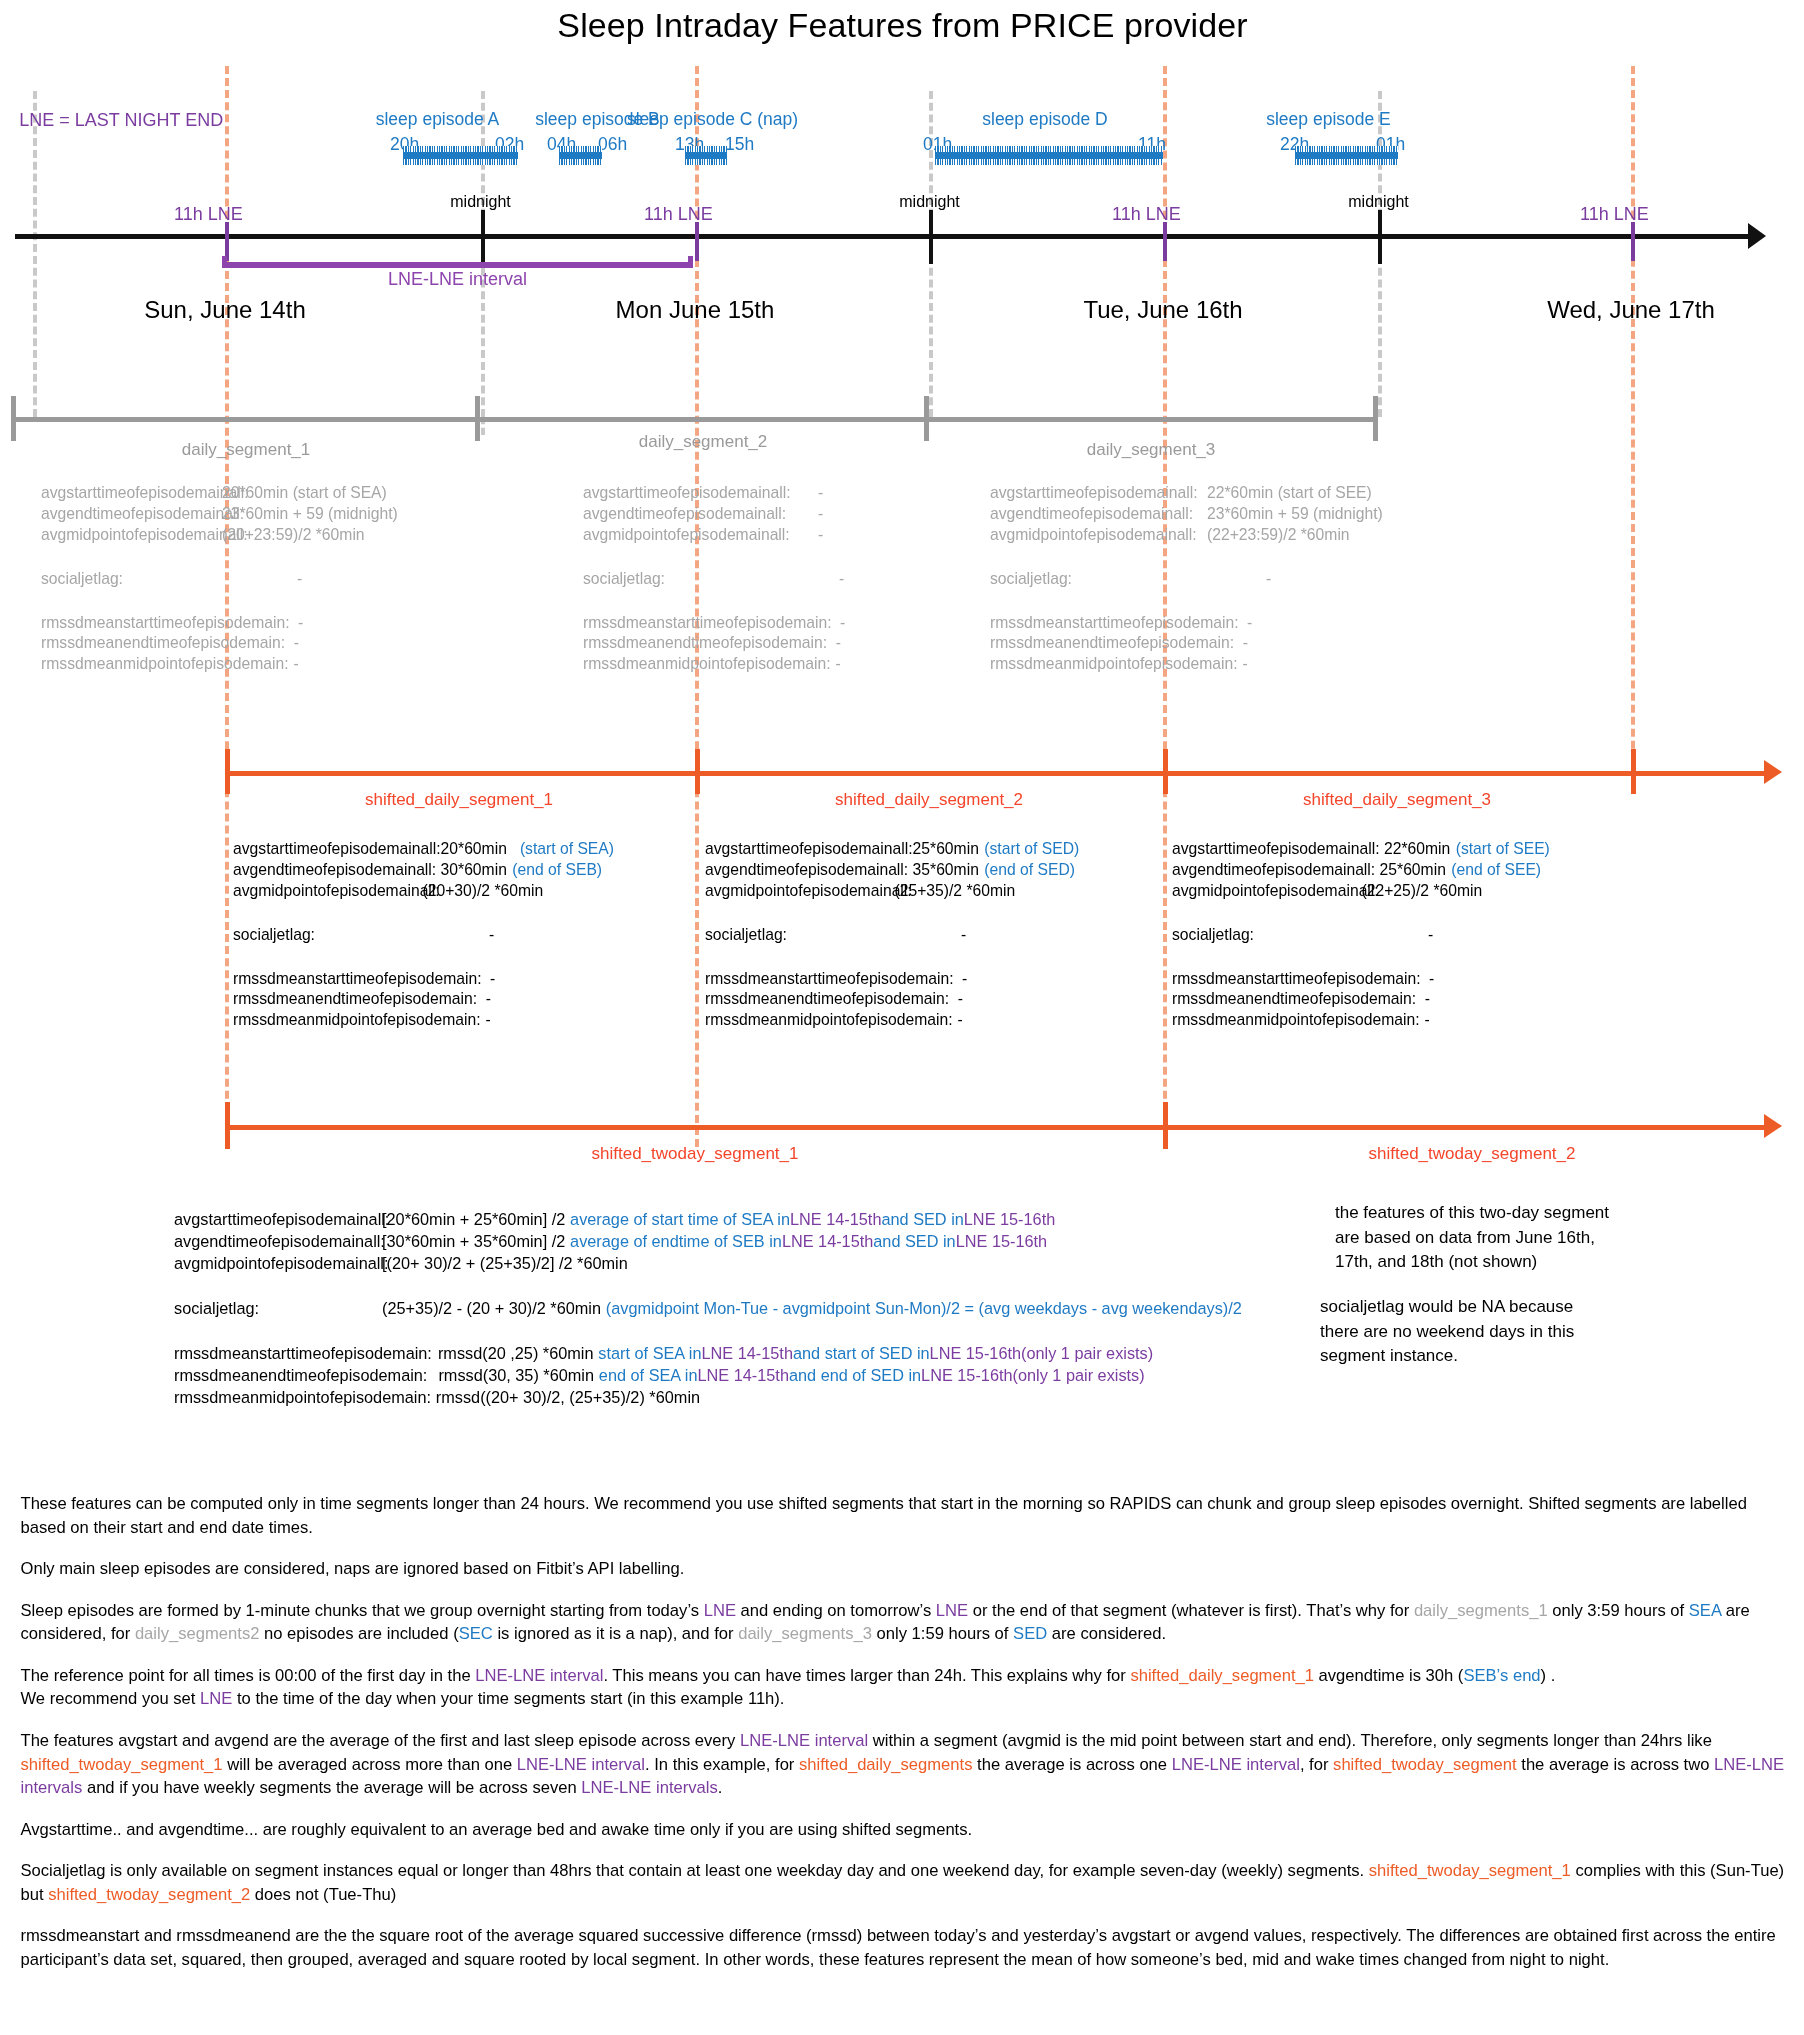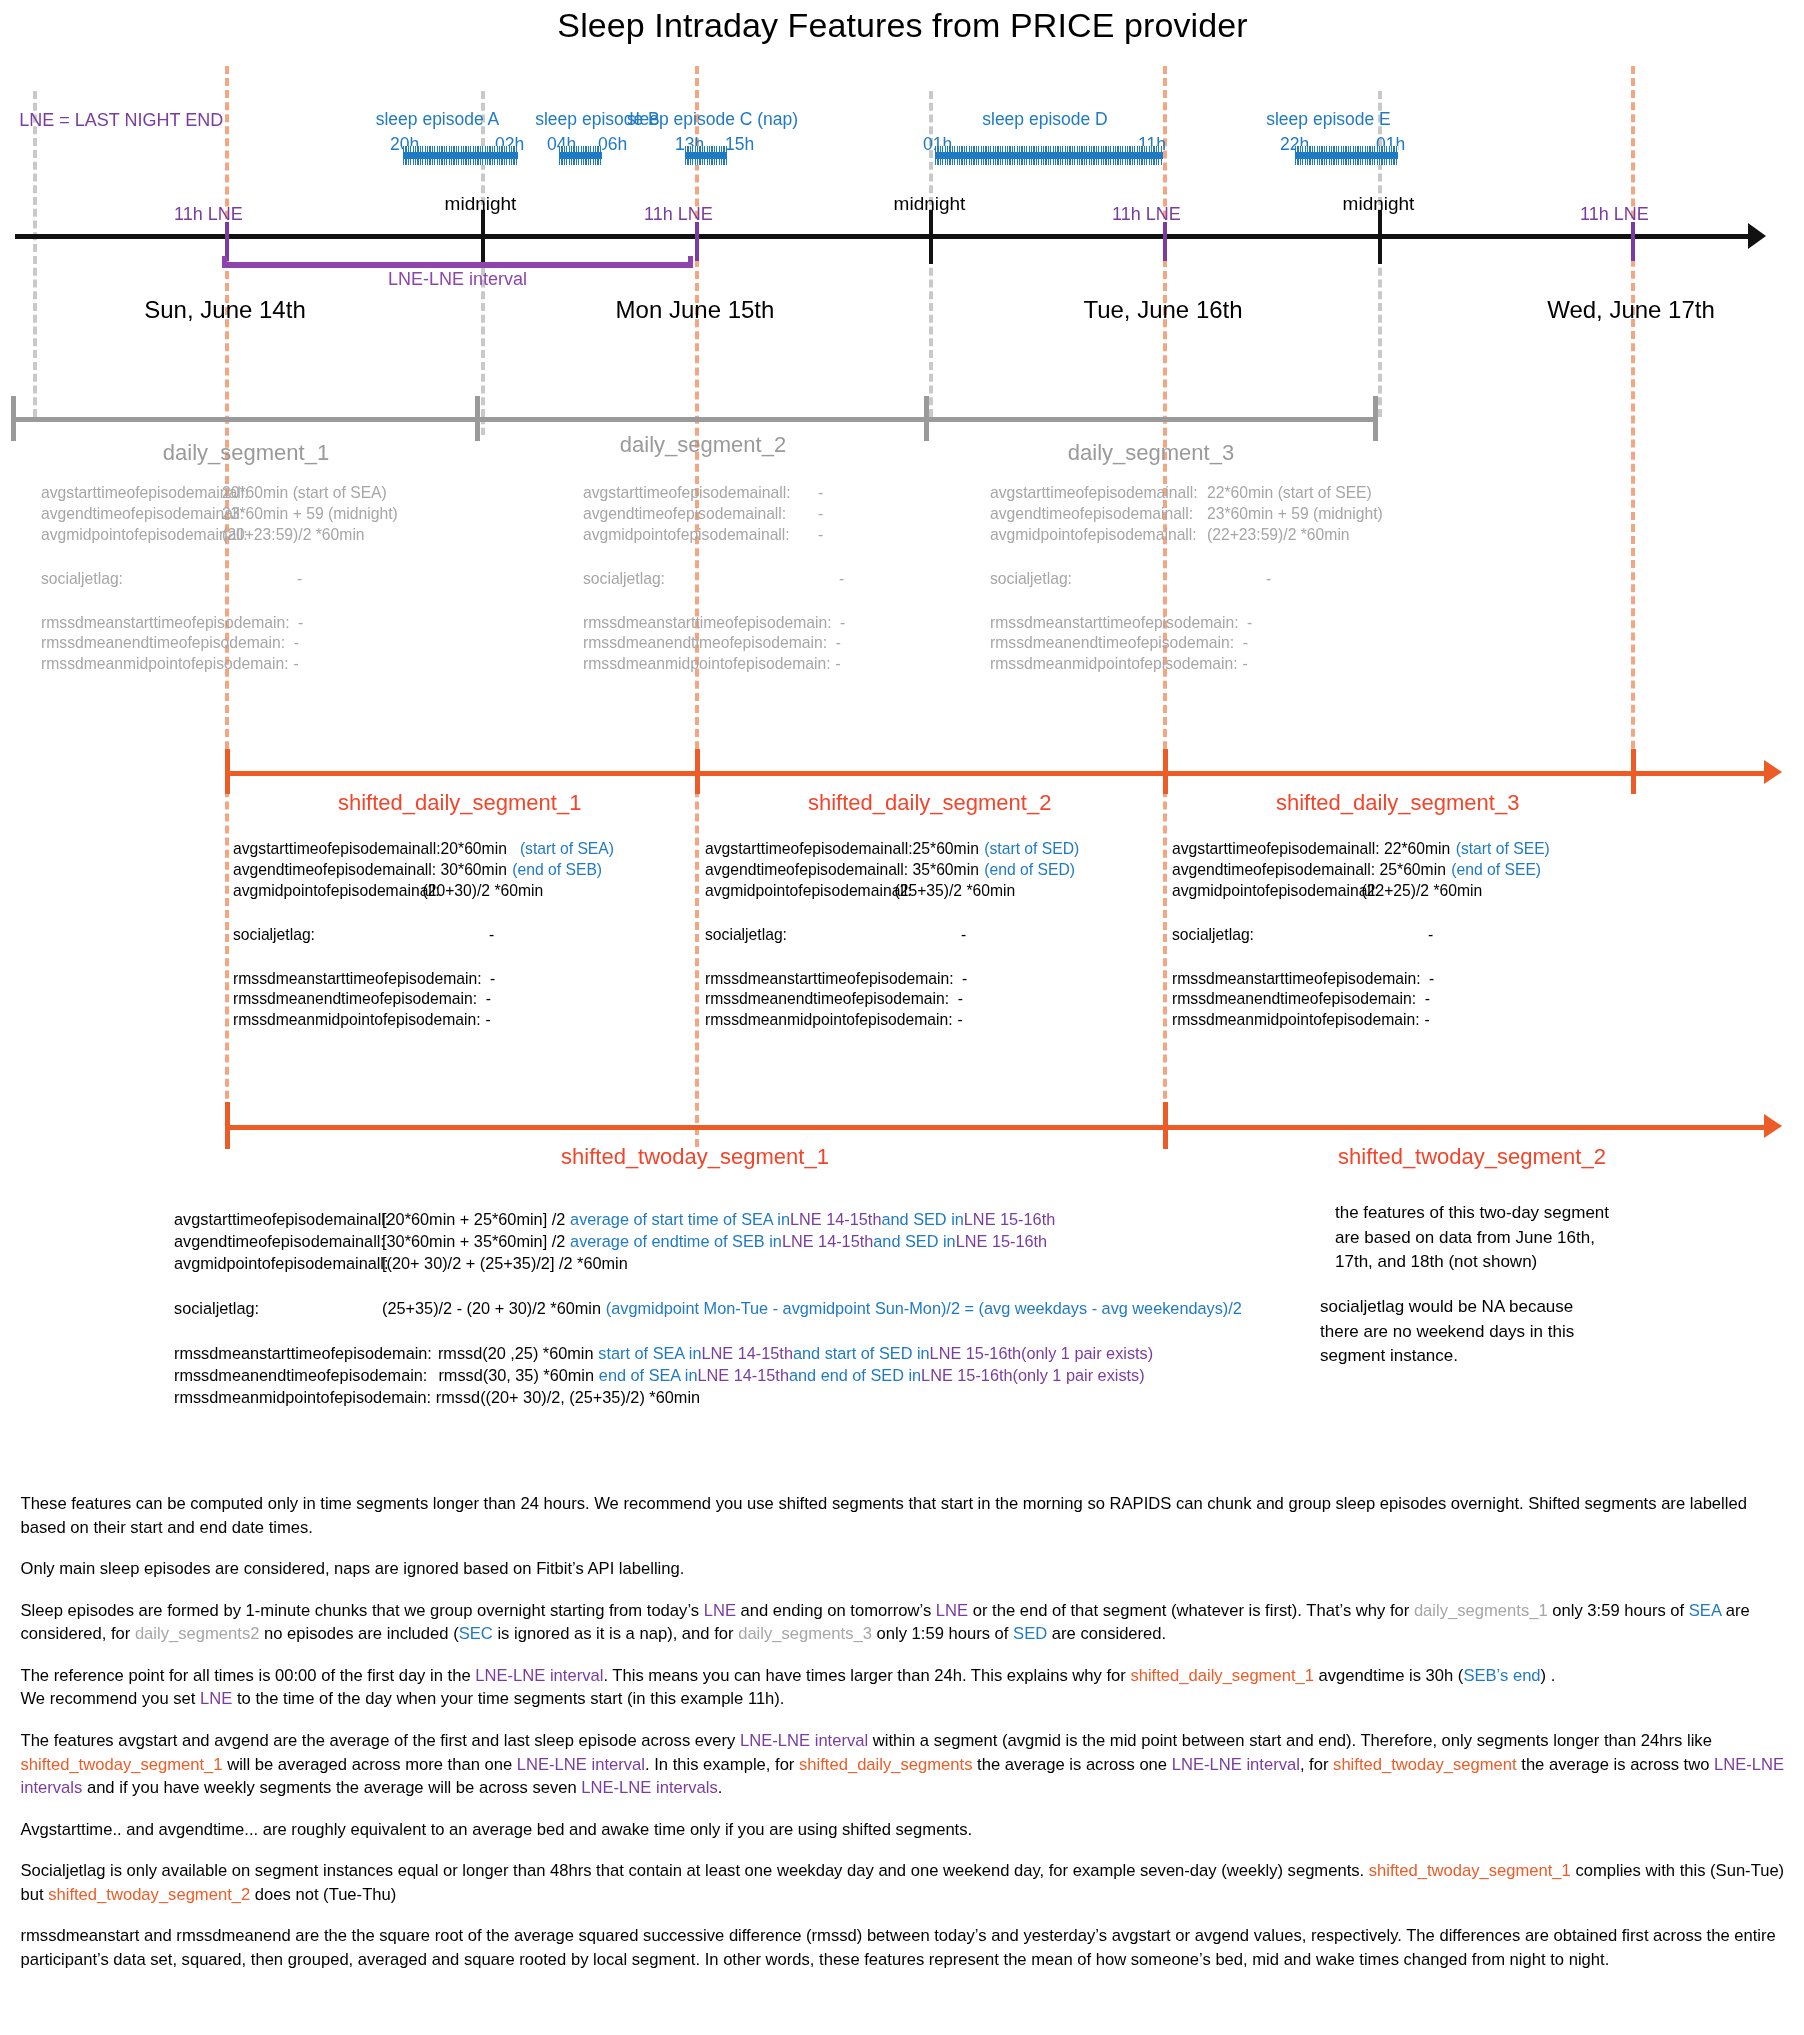--- a/index.html
+++ b/index.html
@@ -33,38 +33,38 @@
     content:""; position:absolute; left:0; right:0; top:6px; height:6.6px; background:#1f7ac4;
   }
 
   
   #axis { position:absolute; left:15px; top:234px; width:1739px; height:5.4px; background:#111; }
   #axis-arrow {
     position:absolute; left:1748px; top:223px; width:0; height:0;
     border-left:18px solid #111; border-top:13.3px solid transparent; border-bottom:13.3px solid transparent;
   }
   .midnight-tick { position:absolute; width:4.2px; background:#111; }
-  .midnight-label { position:absolute; font-size:19px; color:#000; white-space:nowrap; text-align:center; }
+  .midnight-label { position:absolute; font-size:16px; color:#000; white-space:nowrap; text-align:center; }
 
   .lne-tick { position:absolute; width:4.2px; background:#7b3ca0; }
   .lne-label { position:absolute; font-size:18px; color:#7b3ca0; white-space:nowrap; }
 
   .day-label { position:absolute; font-size:24px; color:#000; white-space:nowrap; text-align:center; }
 
   
   #lne-bracket { position:absolute; left:222px; top:256px; width:471px; height:11.5px; }
   #lne-bracket .bar { position:absolute; left:0; right:0; bottom:0; height:5.4px; background:#8e44ad; }
   #lne-bracket .tickL { position:absolute; left:0; bottom:0; width:4.8px; height:11.5px; background:#8e44ad; }
   #lne-bracket .tickR { position:absolute; right:0; bottom:0; width:4.8px; height:11.5px; background:#8e44ad; }
   #lne-interval-label { position:absolute; left:0; width:471px; top:269px; text-align:center; font-size:18px; color:#8e44ad; }
 
   
   .seg-rule { position:absolute; height:5.4px; }
   .seg-tick { position:absolute; width:5.4px; }
-  .seg-caption { position:absolute; font-size:22px; white-space:nowrap; text-align:center; }
+  .seg-caption { position:absolute; font-size:17px; white-space:nowrap; text-align:center; }
   .grey { background:#9a9a9a; }
   .grey-txt { color:#9a9a9a; }
   .orange { background:#ed5b26; }
   .orange-txt { color:#f4452a; }
   .seg-arrow { position:absolute; width:0; height:0;
     border-left:18px solid #ed5b26; border-top:12.7px solid transparent; border-bottom:12.7px solid transparent; }
 
   
   .fblock { position:absolute; font-size:15.7px; line-height:1.33; white-space:nowrap; }
   .fblock.light { color:#a6a6a6; }

